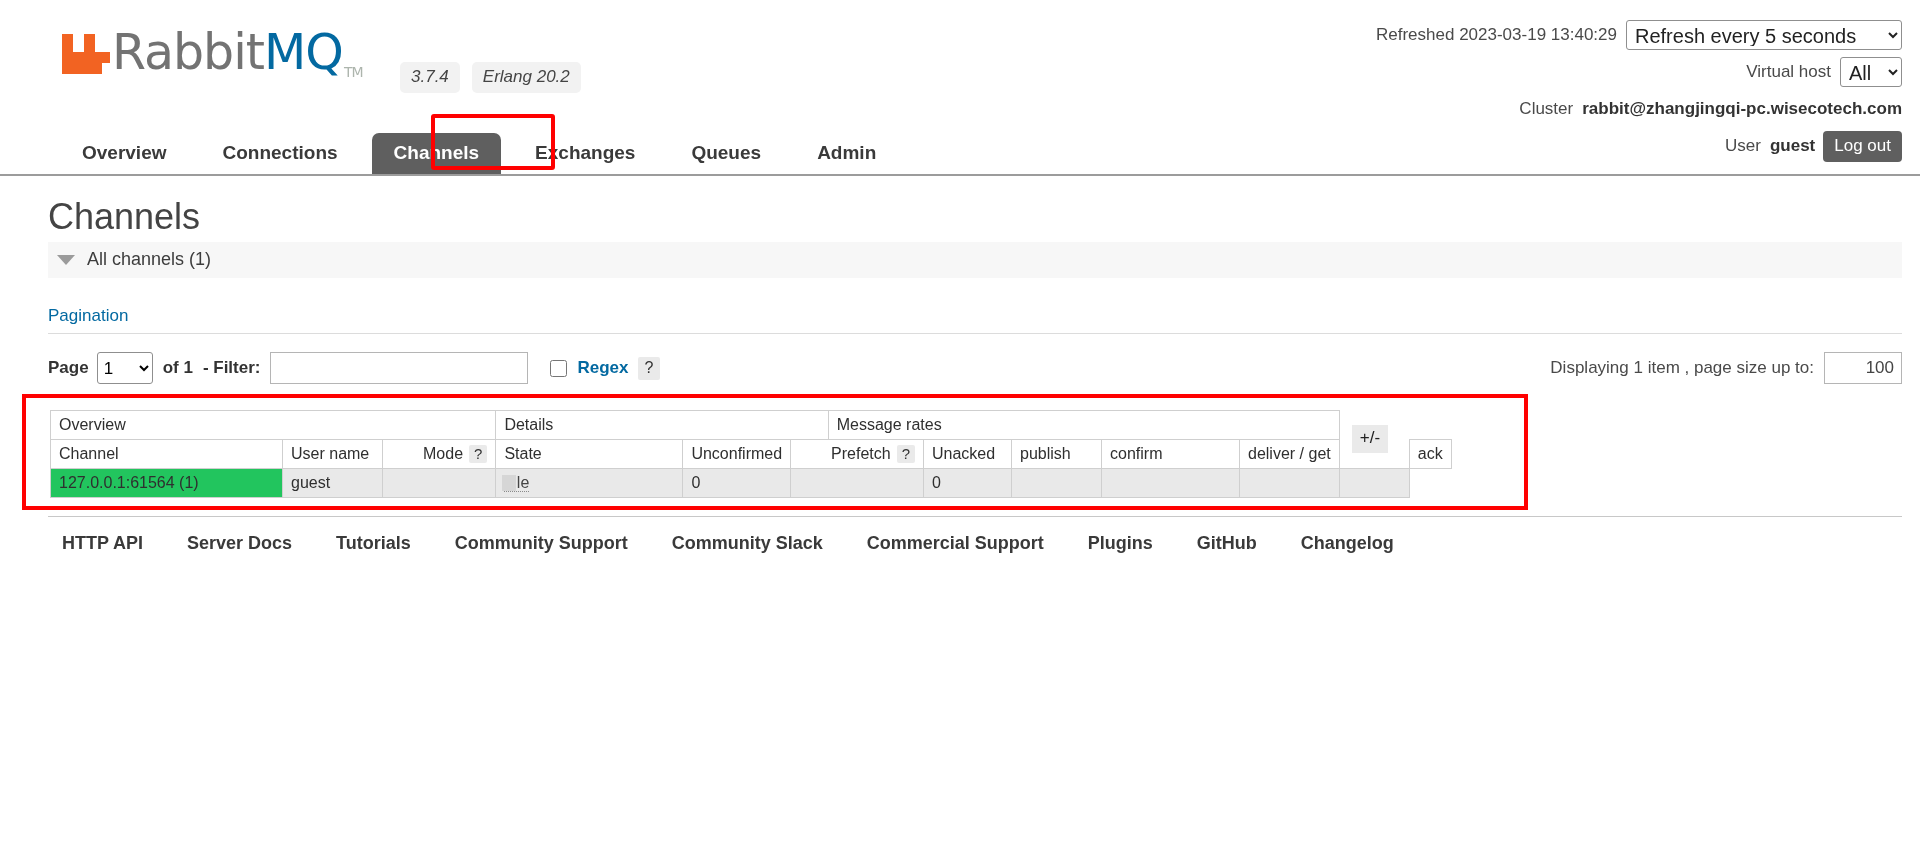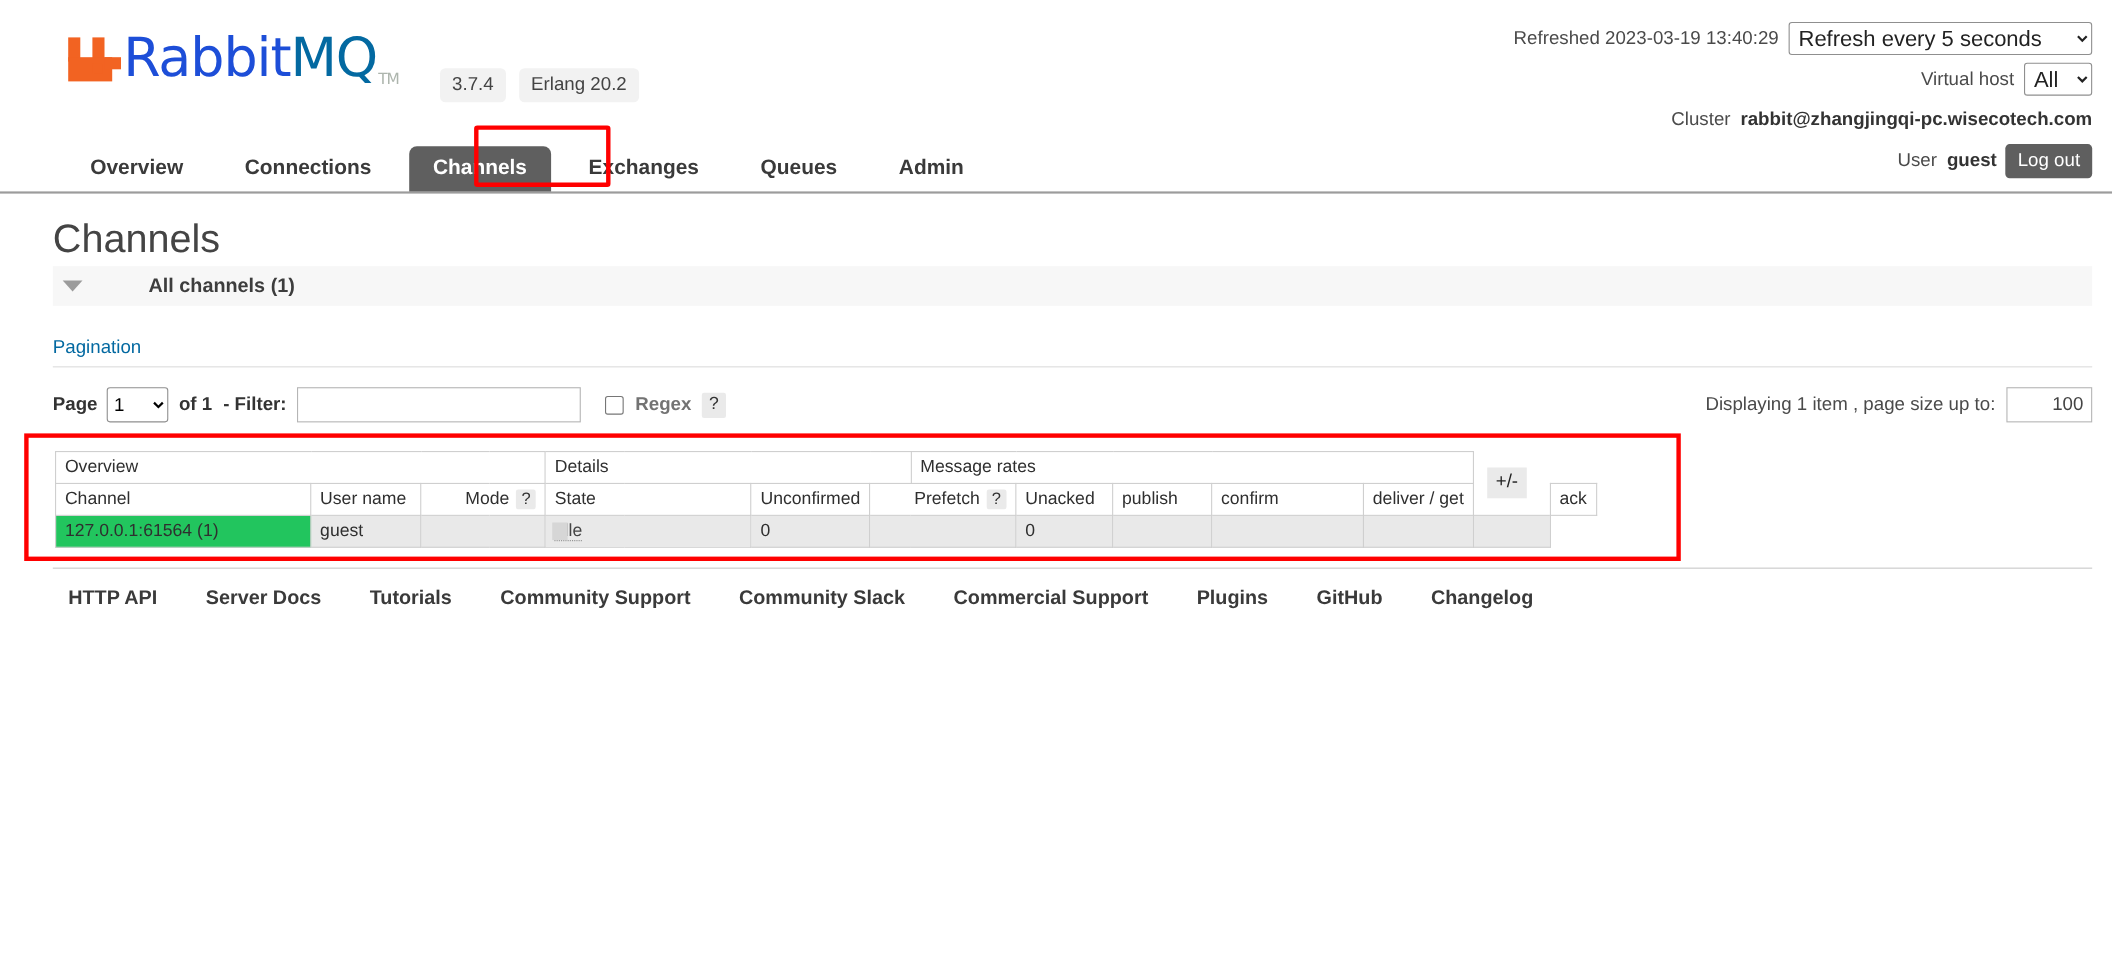--- a/index.html
+++ b/index.html
@@ -52,37 +52,38 @@
 
   .logo-text {
     font-size: 49px;
     line-height: 49px;
     letter-spacing: -1px;
     font-weight: 400;
     font-family: "DejaVu Sans", "Liberation Sans", sans-serif;
     position: relative;
     top: 3px;
   }
-  .logo-rabbit { color: #1d4ed8; }
+  .logo-rabbit { color: #737373; }
   .logo-mq { color: #0369a1; }
   .logo-tm {
     color: #adb5ad;
     font-size: 14px;
     vertical-align: top;
     position: relative;
     top: 20px;
     left: 1px;
   }
 
   .version-pills {
     position: absolute;
     left: 400px;
     top: 62px;
     display: flex;
     gap: 12px;
+    font-style: italic;
   }
   .pill {
     background: #f2f2f2;
     color: #444;
     border-radius: 5px;
     padding: 5px 11px 6px;
     font-size: 17px;
     line-height: 20px;
     font-family: "Liberation Sans", sans-serif;
   }
@@ -186,24 +187,23 @@
     font-family: "Liberation Sans", sans-serif;
   }
 
   .section-bar {
     background: #f7f7f7;
     margin: 0 18px 0 48px;
     padding: 7px 0 8px 0;
     display: flex;
     align-items: center;
     font-size: 18px;
-    font-weight: bold;
+    font-weight: normal;
     color: #3d3d3d;
     cursor: pointer;
-    gap: 48px;
   }
   .caret {
     width: 0; height: 0;
     border-left: 9px solid transparent;
     border-right: 9px solid transparent;
     border-top: 10px solid #9b9b9b;
     margin: 0 12px 0 9px;
   }
 
   .pagination-label {
@@ -250,21 +250,21 @@
   .regex-wrap {
     display: flex;
     align-items: center;
     margin-left: 22px;
   }
   input.regex-check {
     width: 17px; height: 17px;
     margin: 0 10px 0 0;
     cursor: pointer;
   }
-  .regex-label { font-weight: bold; color: #737373; margin-right: 9px; }
+  .regex-label { font-weight: bold; color: #0369a1; margin-right: 9px; }
   .help-q {
     background: #eaeaea;
     color: #333;
     font-size: 16px;
     padding: 1px 7px 3px;
     border-radius: 2px;
     cursor: pointer;
     display: inline-block;
     line-height: 19px;
   }

